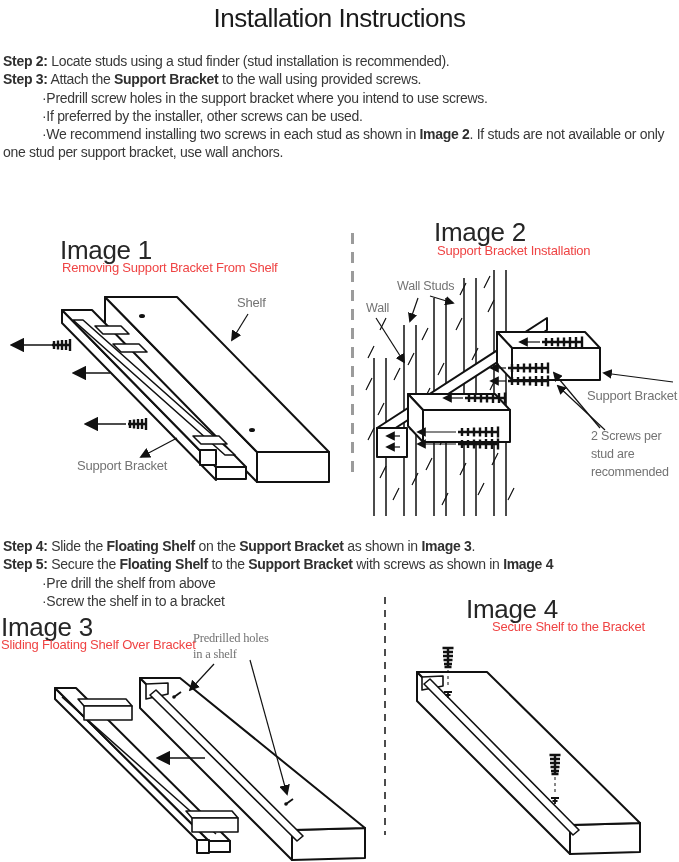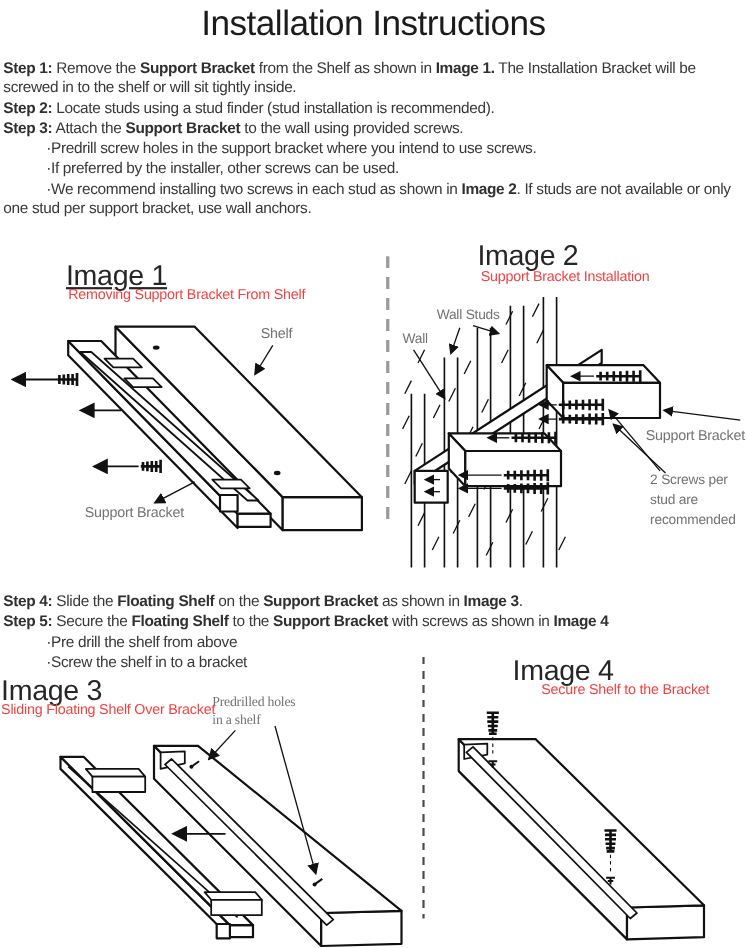--- a/index.html
+++ b/index.html
@@ -2,21 +2,21 @@
 <html><head>
 <meta charset="utf-8">
 <style>
   html,body{margin:0;padding:0;}
   body{
     width:679px;height:862px;position:relative;background:#ffffff;
     font-family:"Liberation Sans", sans-serif;color:#333;overflow:hidden;
   }
   h1{
     position:absolute;top:4px;left:0;width:679px;margin:0;text-align:center;
-    font-size:32px;font-weight:400;color:#1b1b1b;letter-spacing:-0.5px;line-height:1.1;
+    font-size:26px;font-weight:400;color:#1b1b1b;letter-spacing:-0.5px;line-height:1.1;
   }
   .steps{position:absolute;left:3px;width:673px;}
   .steps p{margin:0;font-size:14px;line-height:18.3px;letter-spacing:-0.3px;color:#383838;}
   .steps p.bullet{text-indent:39px;}
   .steps .b{font-weight:bold;color:#303030;}
   .steps-top{top:52px;}
   .steps-bottom{top:537px;}
   .img-title{position:absolute;margin:0;font-size:26px;font-weight:400;color:#262626;line-height:1;letter-spacing:-0.3px;}
   .img-sub{position:absolute;margin:0;font-size:13px;color:#ef4444;letter-spacing:-0.2px;line-height:1.15;text-align:center;}
   .diag-label{position:absolute;font-size:13px;color:#737373;letter-spacing:-0.2px;line-height:1.3;white-space:pre-line;z-index:3;}
@@ -36,29 +36,28 @@
   svg .scr{stroke:#111;stroke-width:2.4;fill:none;stroke-linecap:butt;}
   svg .dash{stroke:#111;stroke-width:1;stroke-dasharray:3 3;fill:none;}
   svg .tip{stroke:#111;stroke-width:1.8;fill:none;}
 </style>
 </head>
 <body>
 
 <h1>Installation Instructions</h1>
 
 <div class="steps steps-top">
-  <p><span class="b">Step 1:</span><span> Remove the </span><span class="b">Support Bracket</span><span> from the Shelf as shown in </span><span class="b">Image 1.</span><span> The Installation Bracket will be screwed in to the shelf or will sit tightly inside.</span></p>
   <p><span class="b">Step 2:</span><span> Locate studs using a stud finder (stud installation is recommended).</span></p>
   <p><span class="b">Step 3:</span><span> Attach the </span><span class="b">Support Bracket</span><span> to the wall using provided screws.</span></p>
   <p class="bullet"><span>·Predrill screw holes in the support bracket where you intend to use screws.</span></p>
   <p class="bullet"><span>·If preferred by the installer, other screws can be used.</span></p>
   <p class="bullet"><span>·We recommend installing two screws in each stud as shown in </span><span class="b">Image 2</span><span>. If studs are not available or only one stud per support bracket, use wall anchors.</span></p>
 </div>
 
-<p class="img-title" style="left:60px;top:237px;text-decoration:underline;">Image 1</p>
+<p class="img-title" style="left:60px;top:237px;">Image 1</p>
 <p class="img-sub" style="left:62px;top:261px;">Removing Support Bracket From Shelf</p>
 
 <p class="img-title" style="left:434px;top:219px;">Image 2</p>
 <p class="img-sub" style="left:437px;top:244px;">Support Bracket Installation</p>
 
 <div class="divider div1"></div>
 
 <svg style="left:0;top:278px;" width="352" height="240" viewBox="0 0 352 240">
   <defs>
     <marker id="ah1" markerWidth="9" markerHeight="9" refX="7.5" refY="4.5" orient="auto">

